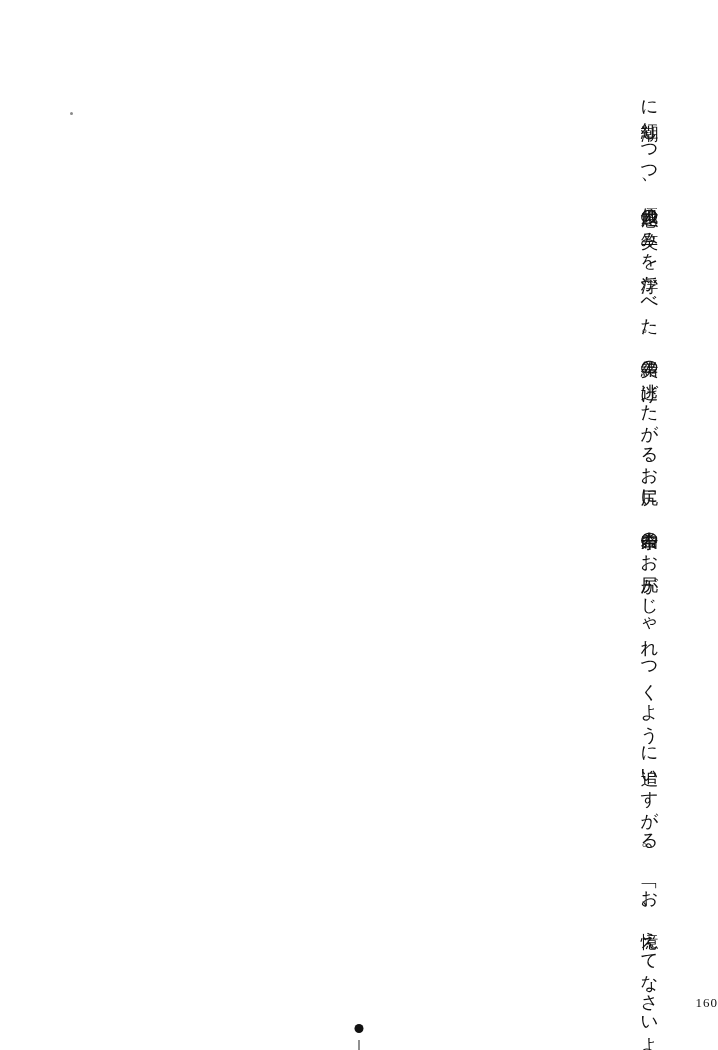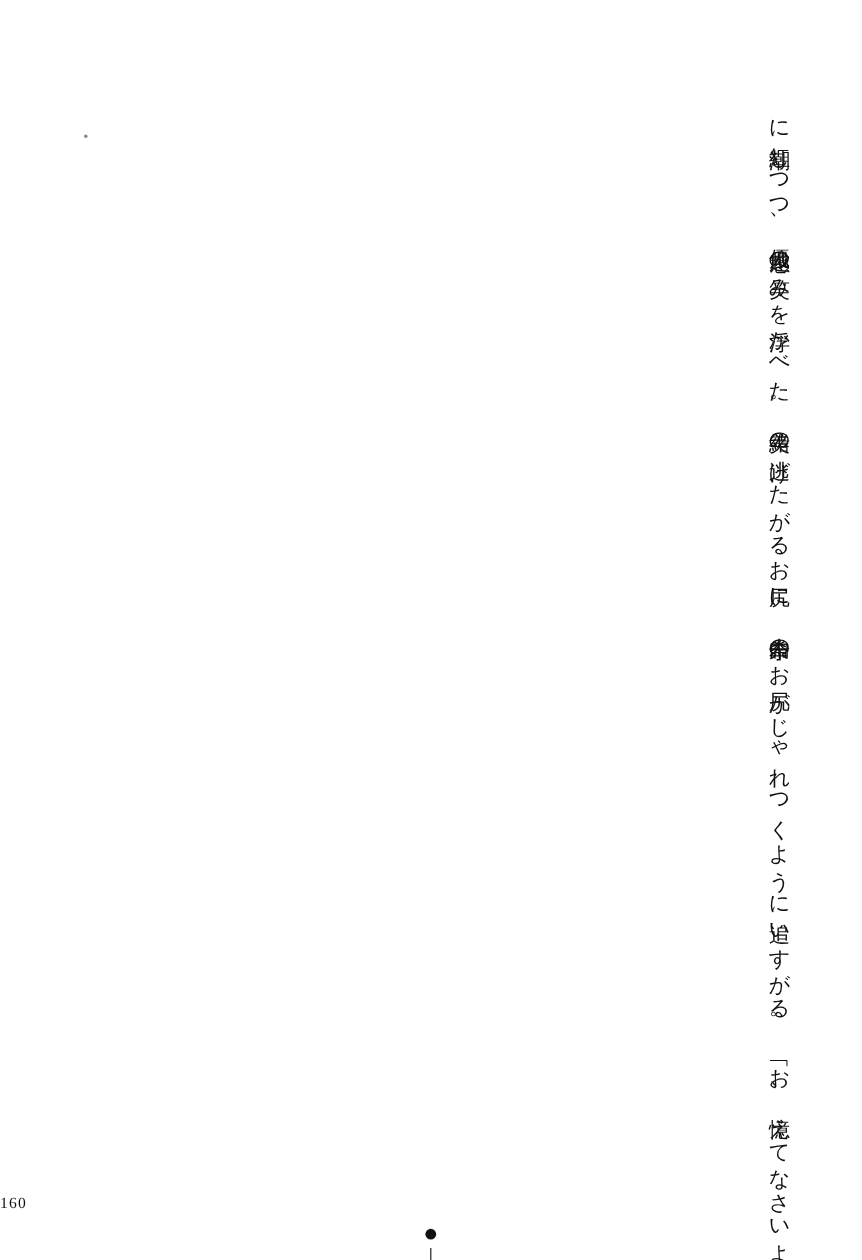--- a/index.html
+++ b/index.html
@@ -50,21 +50,21 @@
   }
   .line.indent {
     padding-top: 17px;
   }
 
   #page-number {
     position: absolute;
     left: 0;
     right: 0;
     top: 995px;
-    text-align: left;
+    text-align: right;
     font-size: 13px;
     font-family: "Liberation Serif", "DejaVu Serif", serif;
     color: #111111;
     letter-spacing: 1px;
   }
 
   #footer-mark {
     position: absolute;
     left: 50%;
     transform: translateX(-50%);

